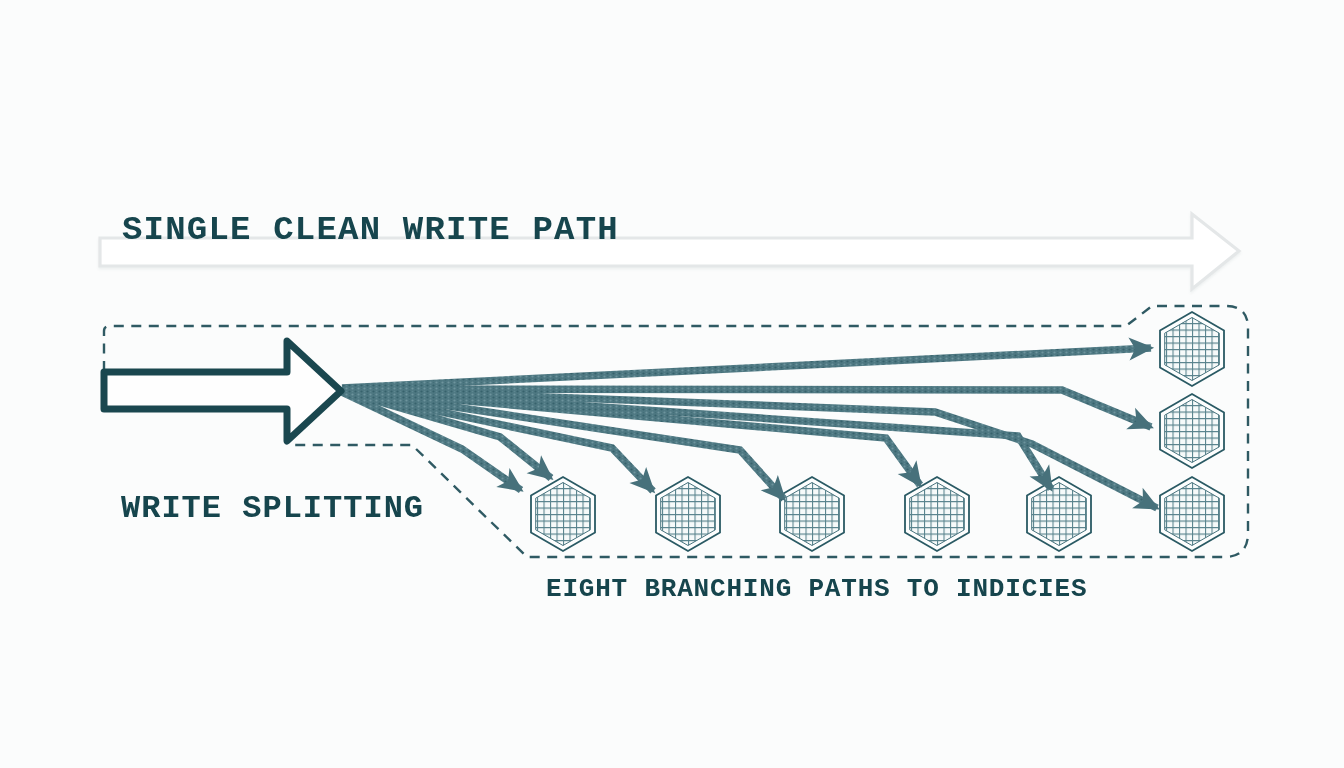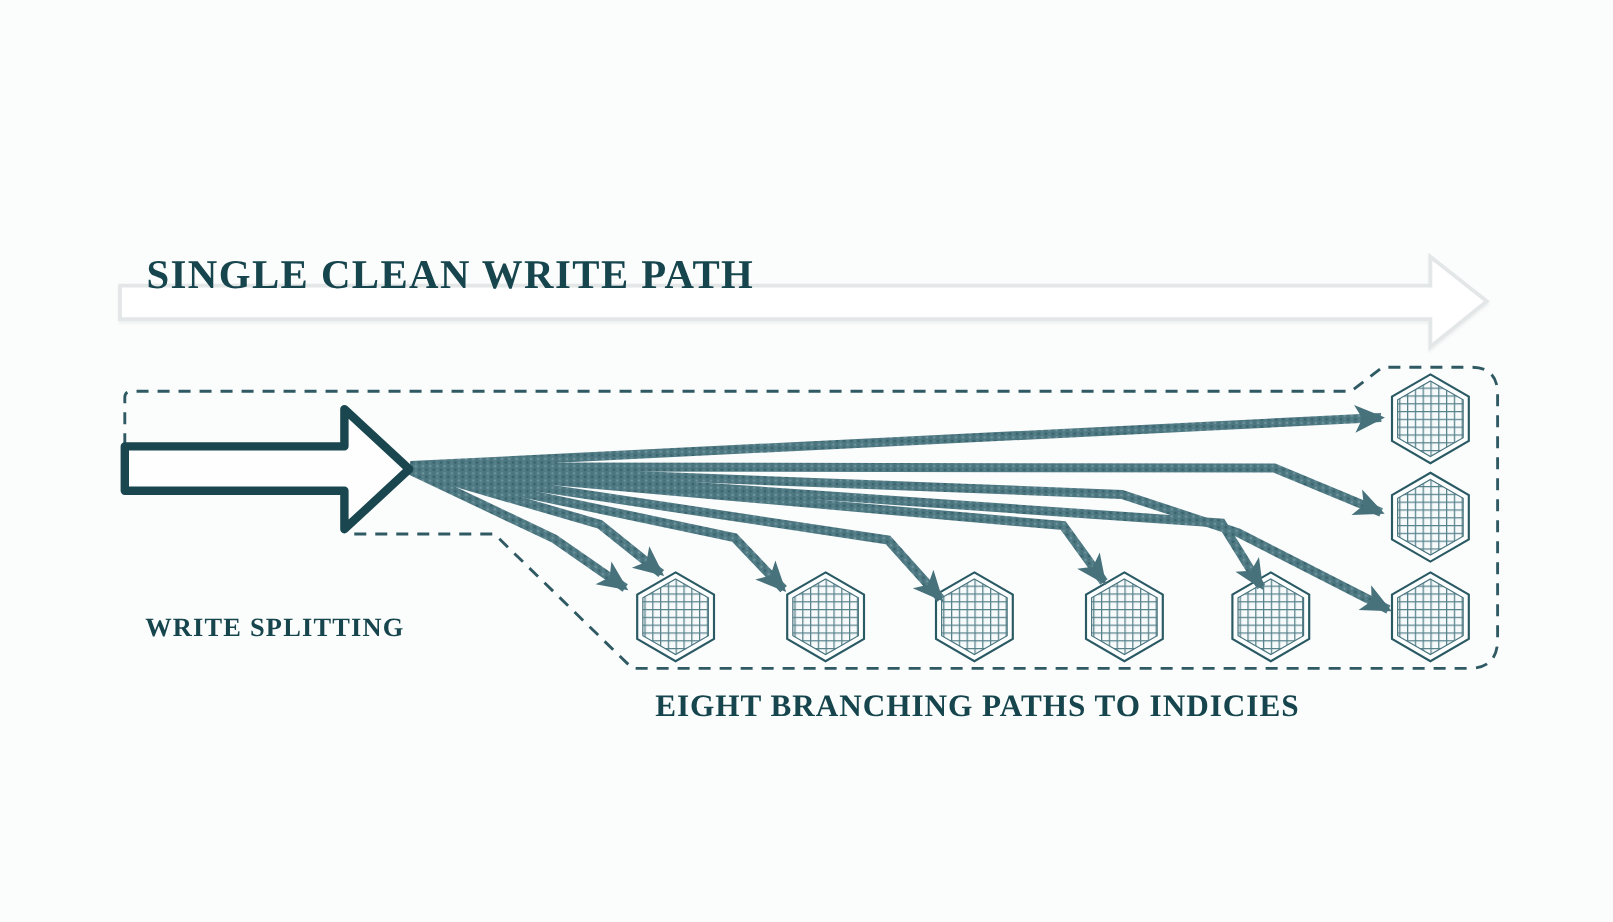--- a/index.html
+++ b/index.html
@@ -1,27 +1,27 @@
 <!DOCTYPE html>
 <html><head>
 <meta charset="utf-8">
 <style>
   html,body{margin:0;padding:0;background:#ffffff;}
   .stage{
     position:relative;width:1344px;height:768px;overflow:hidden;
     background:#fbfcfc;
-    font-family:Liberation Serif, serif;
+    font-family:Liberation Mono, monospace;
   }
   svg.canvas{position:absolute;left:0;top:0;}
   .label{
     position:absolute;color:#16454d;font-weight:bold;line-height:1;
     white-space:nowrap;-webkit-font-smoothing:antialiased;
   }
   .title-label{left:122px;top:213px;font-size:34px;letter-spacing:1.2px;}
-  .split-label{left:121px;top:512px;font-size:22px;letter-spacing:1px;}
+  .split-label{left:121px;top:493px;font-size:32px;letter-spacing:1px;}
   .paths-label{left:546px;top:576px;font-size:26px;letter-spacing:0.8px;}
   .gray-arrow{filter:drop-shadow(0 2px 1px rgba(40,60,60,0.06));}
 </style>
 </head>
 <body>
 
 <div class="stage">
 
   <svg class="canvas" width="1344" height="768" viewBox="0 0 1344 768">
     <defs>

